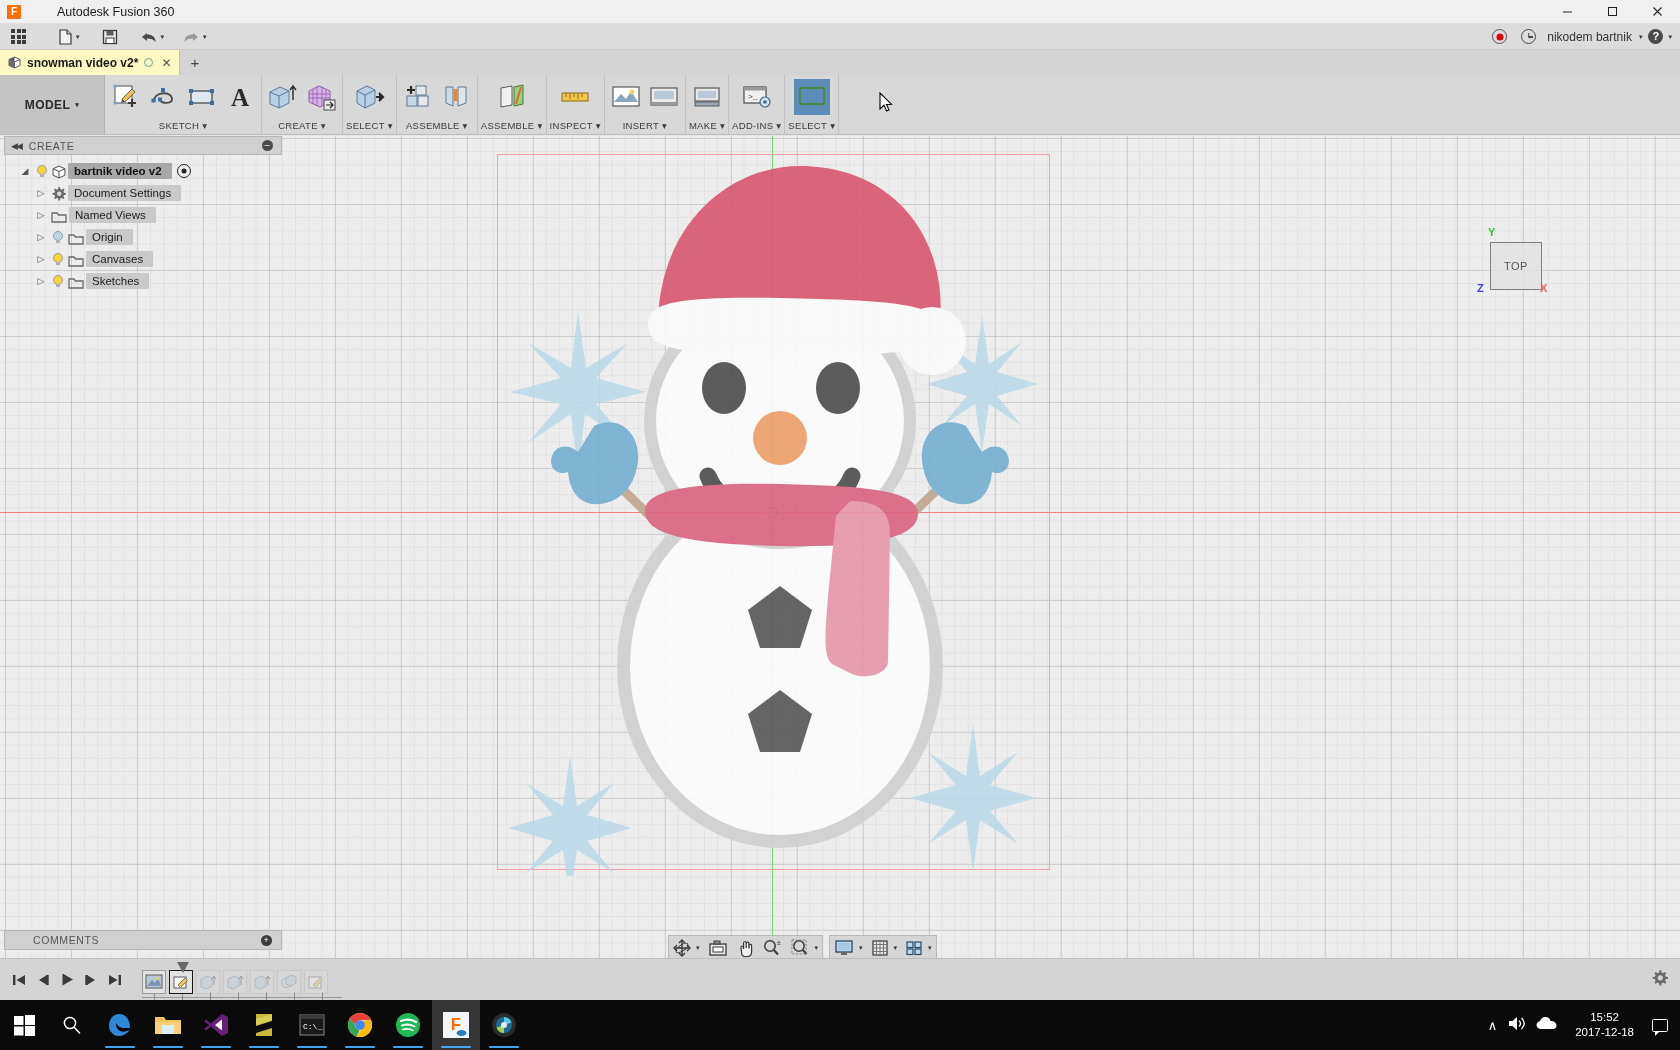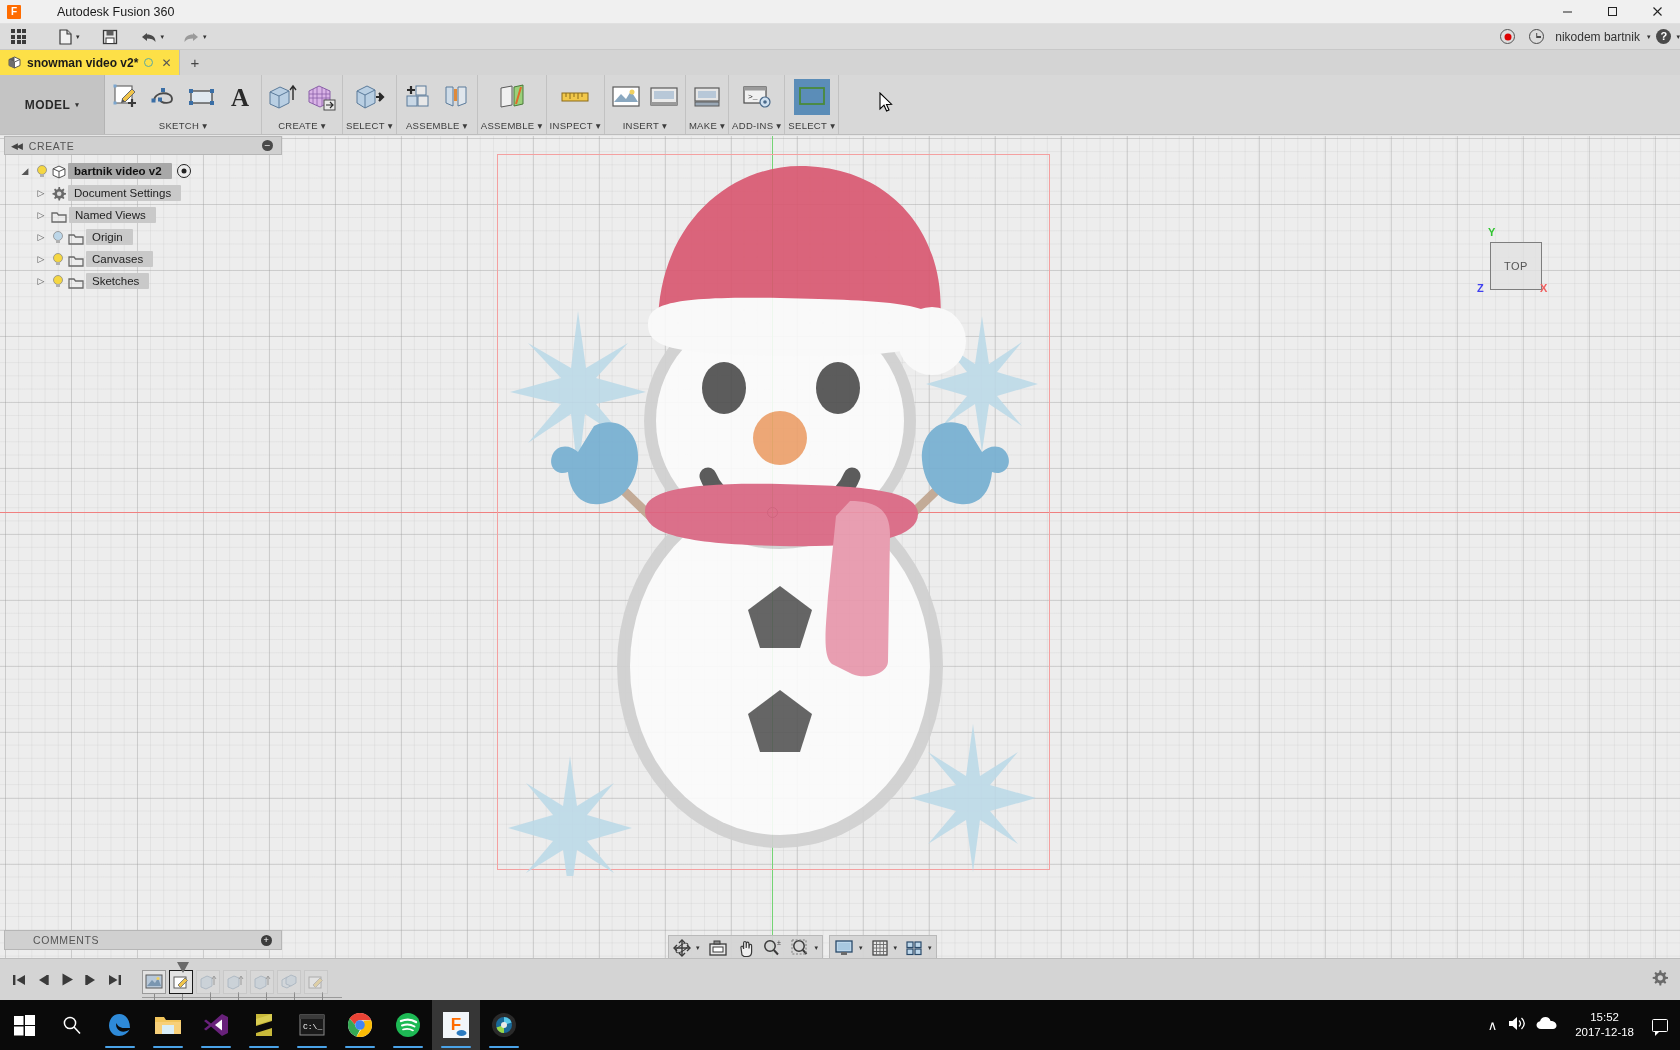--- a/index.html
+++ b/index.html
@@ -32,21 +32,21 @@
   
   .qabar {
     position: absolute; top: 24px; left: 0; width: 1680px; height: 26px;
     background: #dcdcdc; display: flex; align-items: center;
     border-bottom: 1px solid #c8c8c8;
   }
   .qa-item { display: flex; align-items: center; height: 26px; padding: 0 5px; cursor: default; }
   .caret { font-size: 7px; color: #333; margin-left: 3px; }
   .grid9 { display: grid; grid-template-columns: repeat(3,4px); grid-template-rows: repeat(3,4px); gap: 1.5px; }
   .grid9 i { background: #3c3c3c; display: block; width: 4px; height: 4px; }
-  .qa-right { margin-left: auto; display: flex; align-items: center; height: 26px; }
+  .qa-right { margin-left: auto; display: flex; align-items: center; height: 26px; padding-right: 8px; }
   .qa-user { font-size: 12px; color: #333; margin: 0 4px; }
   .circ-icon {
     width: 15px; height: 15px; border-radius: 50%;
     border: 1.6px solid #4a4a4a; display: inline-block; position: relative;
     margin: 0 7px;
   }
   .circ-icon.rec { border-color: #555; }
   .circ-icon.rec::after {
     content: ''; position: absolute; left: 50%; top: 50%;
     width: 7px; height: 7px; border-radius: 50%; background: #d00;
@@ -65,21 +65,21 @@
     font-size: 11px; font-weight: bold; text-align: center; line-height: 15px;
     margin-left: 6px;
   }
 
   
   .tabstrip {
     position: absolute; top: 50px; left: 0; width: 1680px; height: 25px;
     background: #d4d4d4; display: flex; align-items: flex-end;
   }
   .doctab {
-    height: 25px; background: #fde047; display: flex; align-items: center;
+    height: 25px; background: #fef9c3; display: flex; align-items: center;
     padding: 0 6px 0 8px; border-right: 1px solid #bcbcbc; gap: 6px;
   }
   .cube-ico { width: 13px; height: 13px; position: relative; }
   .cube-ico svg { display: block; }
   .doctab-label { font-size: 12px; color: #1a1a1a; font-weight: bold; }
   .tab-dot {
     width: 9px; height: 9px; border-radius: 50%; border: 1.5px solid #5aa9a0;
   }
   .tab-x { font-size: 12px; color: #555; padding: 0 2px; }
   .tab-plus { font-size: 15px; color: #444; padding: 0 10px; height: 25px; line-height: 25px; }

